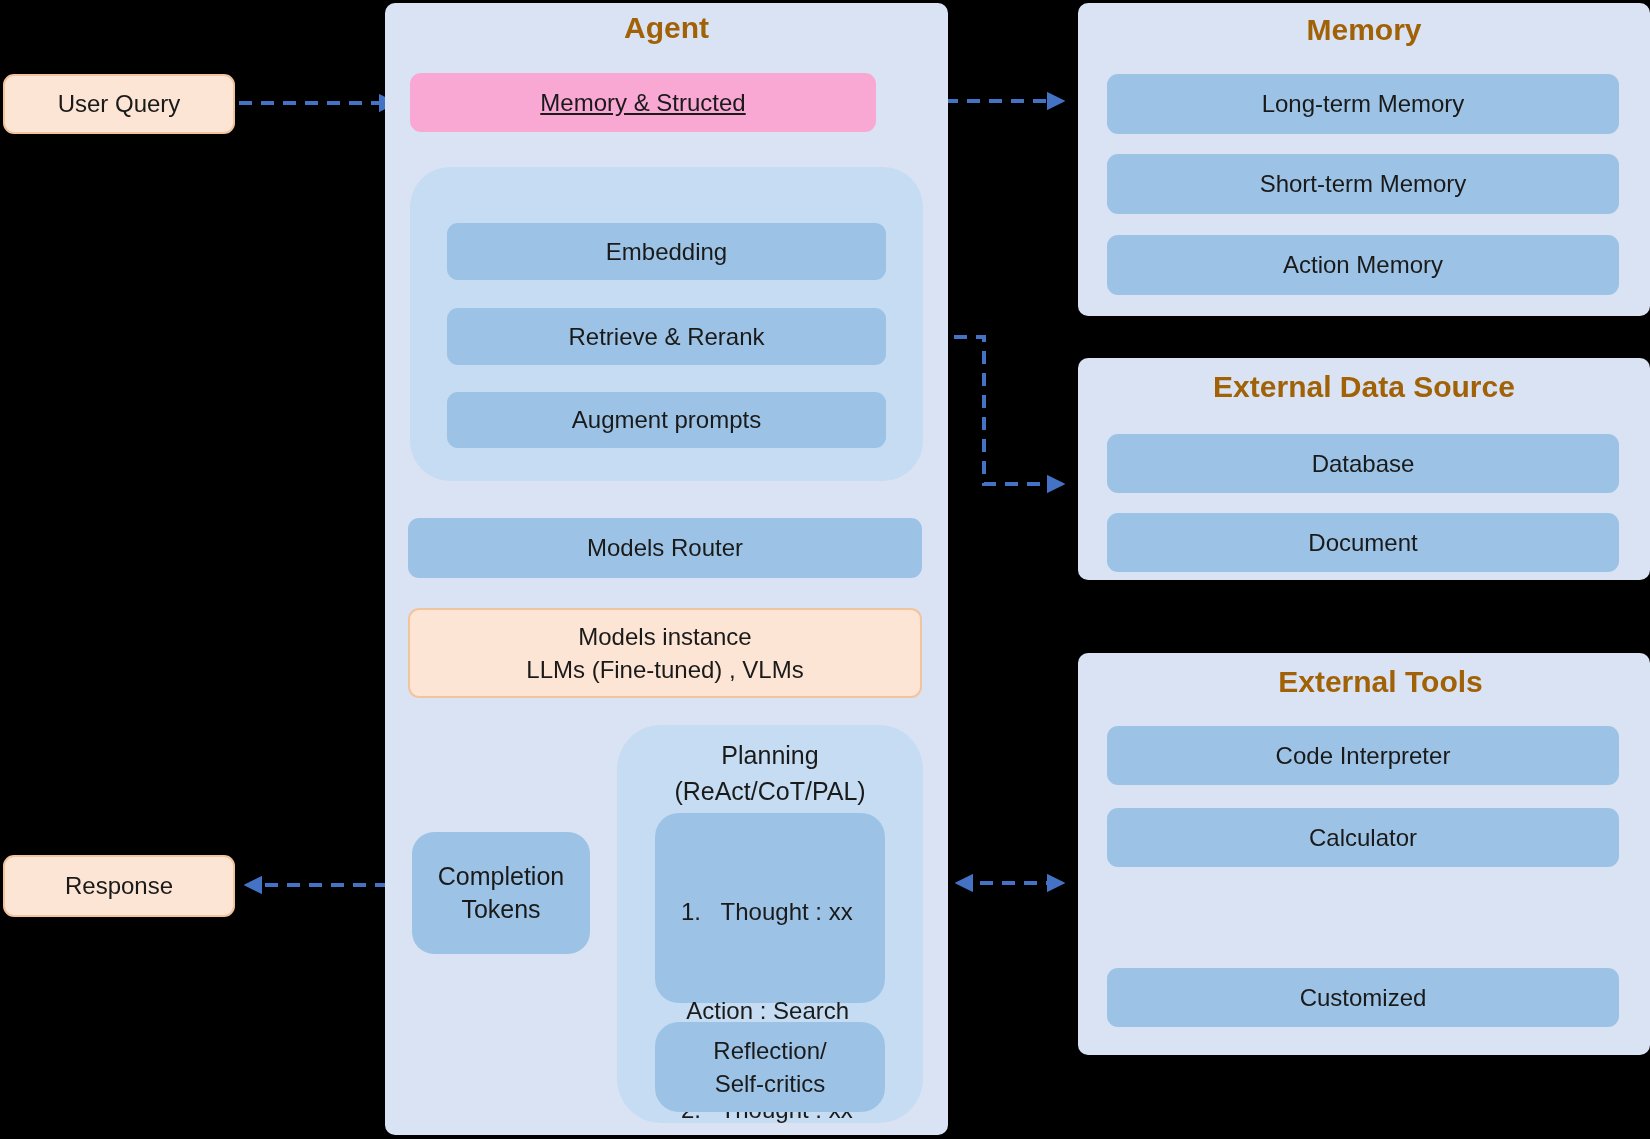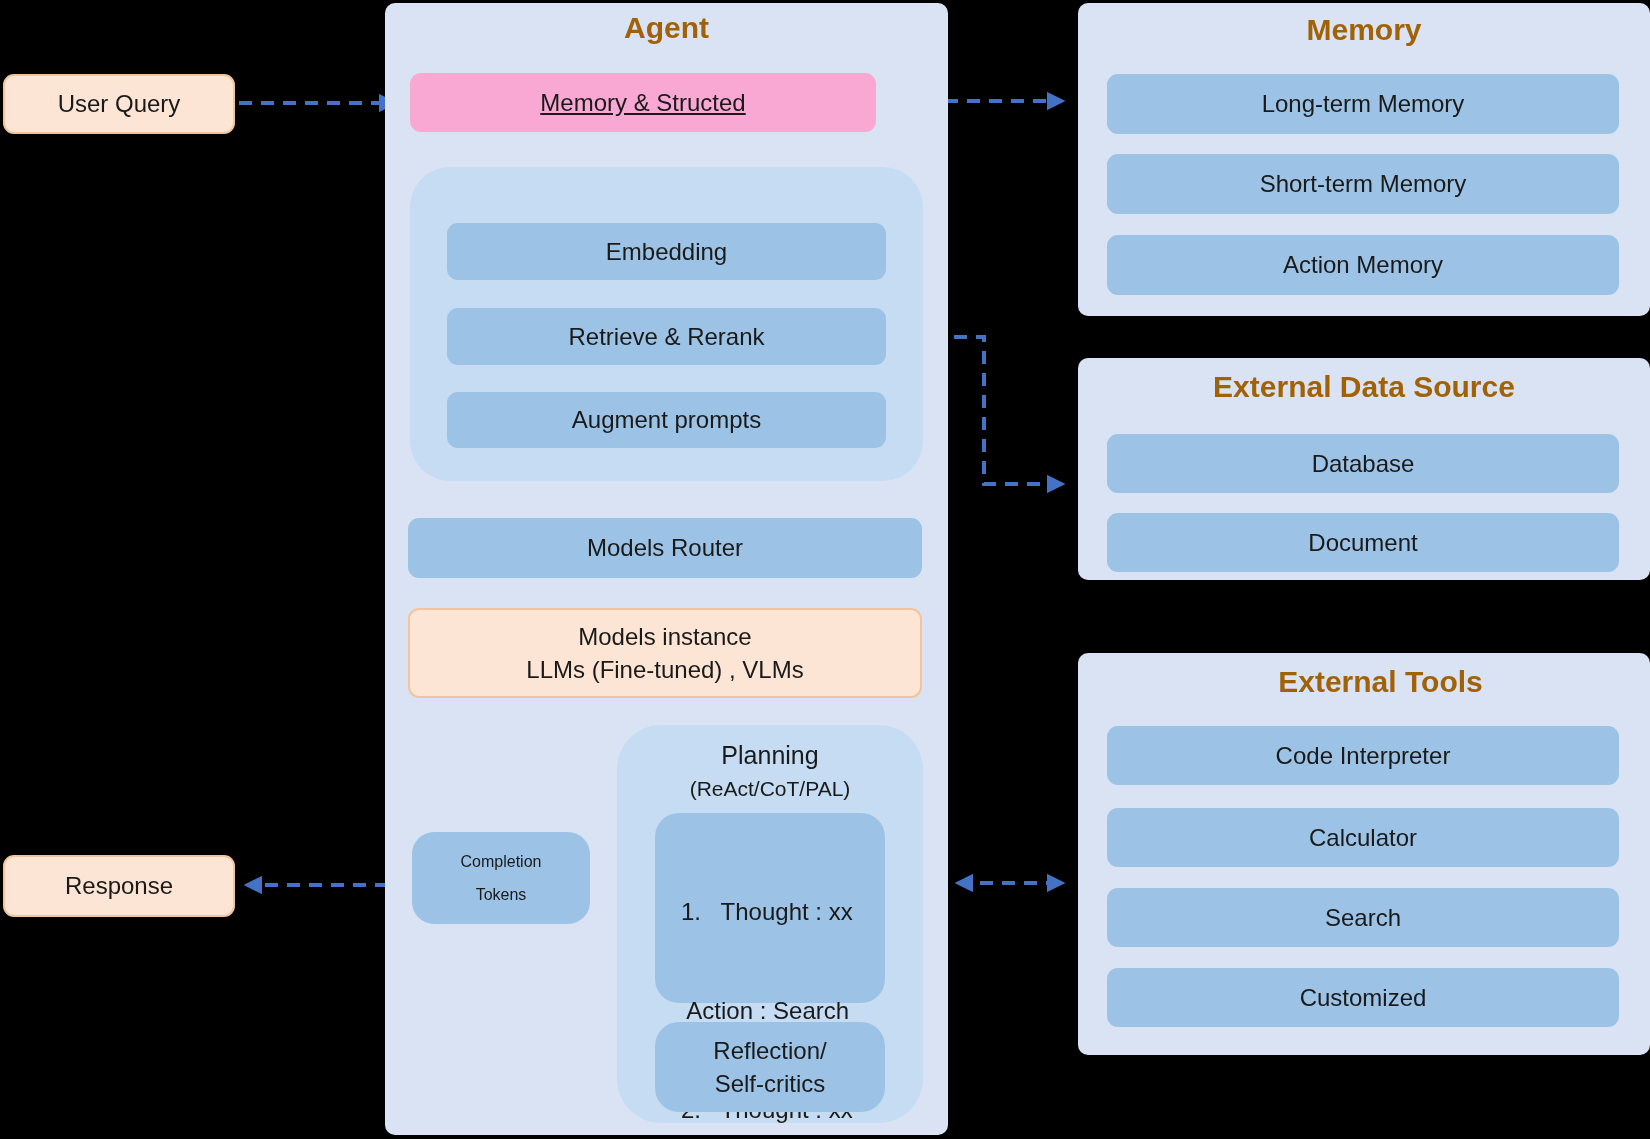--- a/index.html
+++ b/index.html
@@ -102,35 +102,35 @@
       <span>Models Router</span>
     </div>
 
     <div class="box peach stack" style="left:23px;top:605px;width:514px;height:90px;">
       <span>Models instance</span>
       <span>LLMs (Fine-tuned) , VLMs</span>
     </div>
 
     <div class="container" style="left:232px;top:722px;width:306px;height:398px;border-radius:44px;">
       <div class="container-label" style="top:16px;font-size:25px;">Planning</div>
-      <div class="container-label" style="top:52px;font-size:21px;">(ReAct/CoT/PAL)</div>
+      <div class="container-label" style="top:52px;font-size:25px;">(ReAct/CoT/PAL)</div>
       <div class="thought-box" style="left:38px;top:88px;width:230px;height:190px;">
         <div>1.   Thought : xx</div>
         <div> Action : Search</div>
         <div>2.   Thought : xx</div>
         
         
       </div>
       <div class="box blue stack" style="left:38px;top:297px;width:230px;height:90px;border-radius:24px;">
         <span>Reflection/</span>
         <span>Self-critics</span>
       </div>
     </div>
 
-    <div class="box blue stack" style="left:27px;top:829px;width:178px;height:92px;border-radius:22px;font-size:16px;">
+    <div class="box blue stack" style="left:27px;top:829px;width:178px;height:122px;border-radius:22px;font-size:25px;">
       <span>Completion</span>
       <span>Tokens</span>
     </div>
   </div>
 
   <div class="panel abs" style="left:1078px;top:3px;width:572px;height:313px;">
     <div class="panel-title" style="top:10px;">Memory</div>
     <div class="box blue" style="left:29px;top:71px;width:512px;height:60px;">
       <span>Long-term Memory</span>
     </div>
@@ -153,21 +153,18 @@
   </div>
 
   <div class="panel abs" style="left:1078px;top:653px;width:572px;height:402px;">
     <div class="panel-title" style="top:12px;padding-left:33px;">External Tools</div>
     <div class="box blue" style="left:29px;top:73px;width:512px;height:59px;">
       <span>Code Interpreter</span>
     </div>
     <div class="box blue" style="left:29px;top:155px;width:512px;height:59px;">
       <span>Calculator</span>
     </div>
-    <div class="box blue" style="left:29px;top:235px;width:512px;height:59px;">
-      <span>Search</span>
-    </div>
     <div class="box blue" style="left:29px;top:315px;width:512px;height:59px;">
       <span>Customized</span>
     </div>
   </div>
 
 </div>
 
 </body></html>

